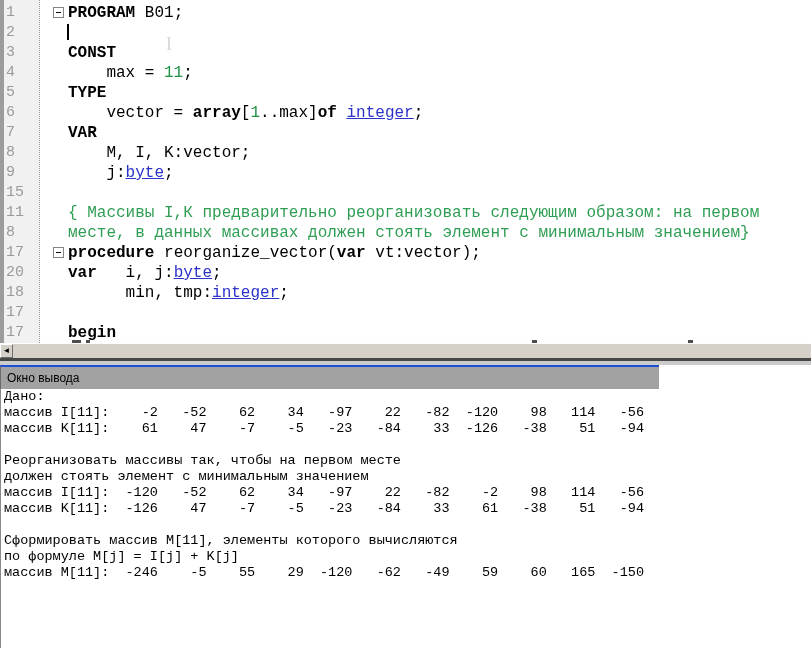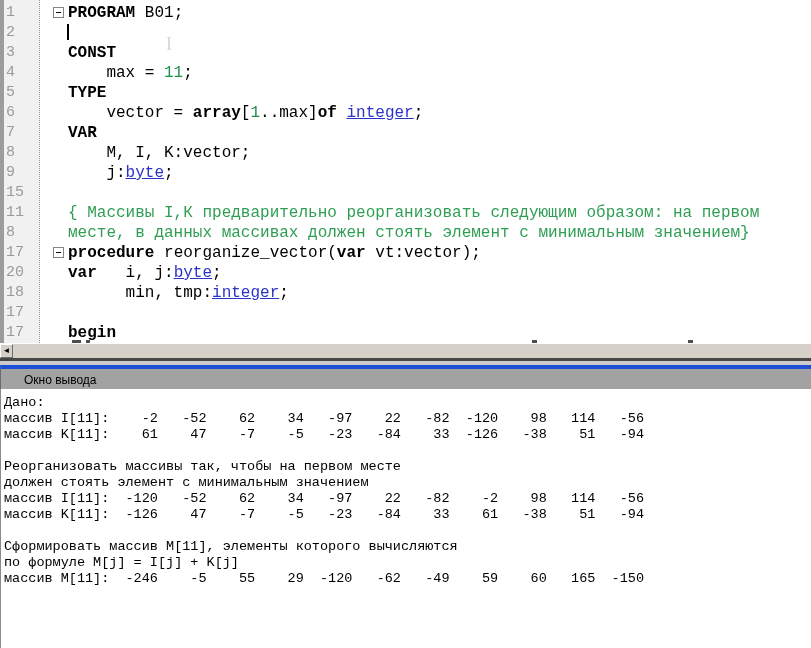--- a/index.html
+++ b/index.html
@@ -35,27 +35,27 @@
   #hscroll{left:0;top:343px;width:811px;height:15px;background:var(--track);
            border-top:1px solid #fdfdfd;box-sizing:border-box;}
   #hscroll-btn{position:absolute;left:0;top:0;width:13px;height:14px;background:#d4d0c8;
                border-top:1px solid #fff;border-left:1px solid #fff;
                border-right:1px solid #6e6e6e;border-bottom:1px solid #6e6e6e;
                box-sizing:border-box;font-size:8px;line-height:12px;text-align:center;color:#000;}
 
   
   #sep-dark{left:0;top:358px;width:811px;height:3px;background:#474747;}
   #sep-light{left:0;top:361px;width:811px;height:4px;background:#cbcbcb;}
-  #out-header{left:0;top:365px;width:811px;height:24px;background:var(--hdr);
-              border-top:4px solid #1d4ed8;border-left:1px solid #6b6b6b;box-sizing:border-box;
-              font-size:12px;line-height:23px;color:#000;padding-left:23px;}
+  #out-header{left:0;top:365px;width:659px;height:24px;background:var(--hdr);
+              border-top:2px solid #1d4ed8;border-left:1px solid #6b6b6b;box-sizing:border-box;
+              font-size:12px;line-height:23px;color:#000;padding-left:6px;}
   #output{left:0;top:389px;width:811px;height:259px;background:#fff;
           border-left:1px solid #8a8a8a;box-sizing:border-box;
           font-family:"Liberation Mono",monospace;font-size:13.5px;line-height:16px;
-          color:#000;padding:6px 0 0 3px;white-space:pre;overflow:hidden;}
+          color:#000;padding:0 0 0 3px;white-space:pre;overflow:hidden;}
   .out-line{height:16px;white-space:pre;}
 </style>
 </head>
 <body>
 
 <div class="abs" id="editor">
   <div class="abs" id="left-strip"></div>
   <div class="abs" id="linenos">
       <div>1</div>
       <div>2</div>

